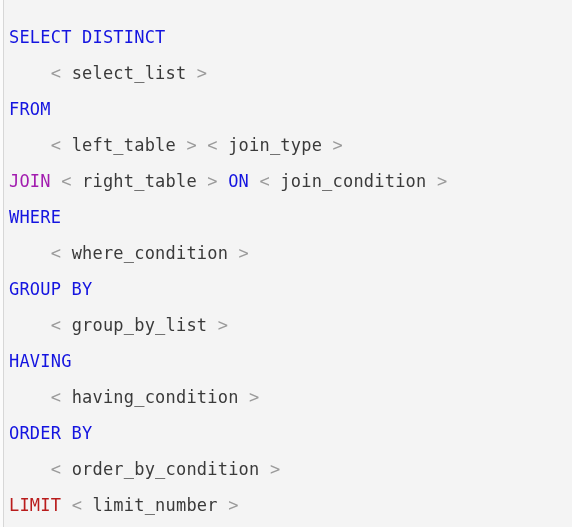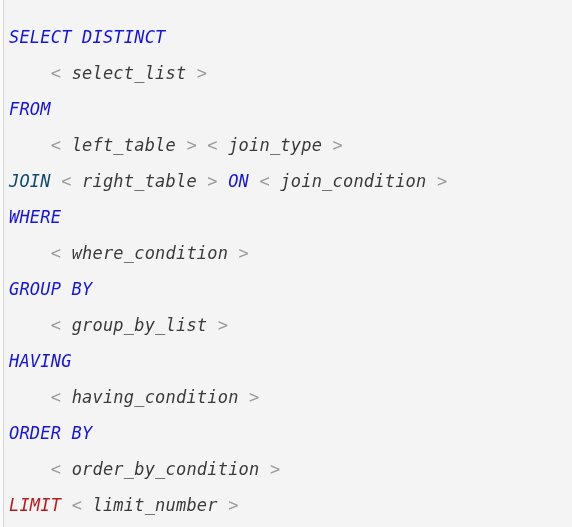--- a/index.html
+++ b/index.html
@@ -42,35 +42,34 @@
     background: #fbfbfb;
   }
 
   #code-lines {
     position: absolute;
     left: 0;
     top: 0;
     width: 520px;
     padding-top: 6px;
     box-sizing: border-box;
-    font-style: italic;
   }
 
   .code-line {
     height: 36px;
     line-height: 36px;
     font-size: 17px;
     letter-spacing: 0.2px;
     white-space: pre;
     padding-left: 9px;
     font-family: "DejaVu Sans Mono", monospace;
   }
 
   .tok-kw      { color: #1414e0; }
-  .tok-kw-dim  { color: #0c4a6e; }
+  .tok-kw-dim  { color: #a21caf; }
   .tok-kw-dark { color: #b91c1c; }
   .tok-angle   { color: #9b9b9b; }
   .tok-ident   { color: #3a3a3a; }
   .tok-plain   { color: #3a3a3a; }
 </style>
 </head>
 <body>
 
 <div id="code-block">
   <div id="gutter-pad"></div>

